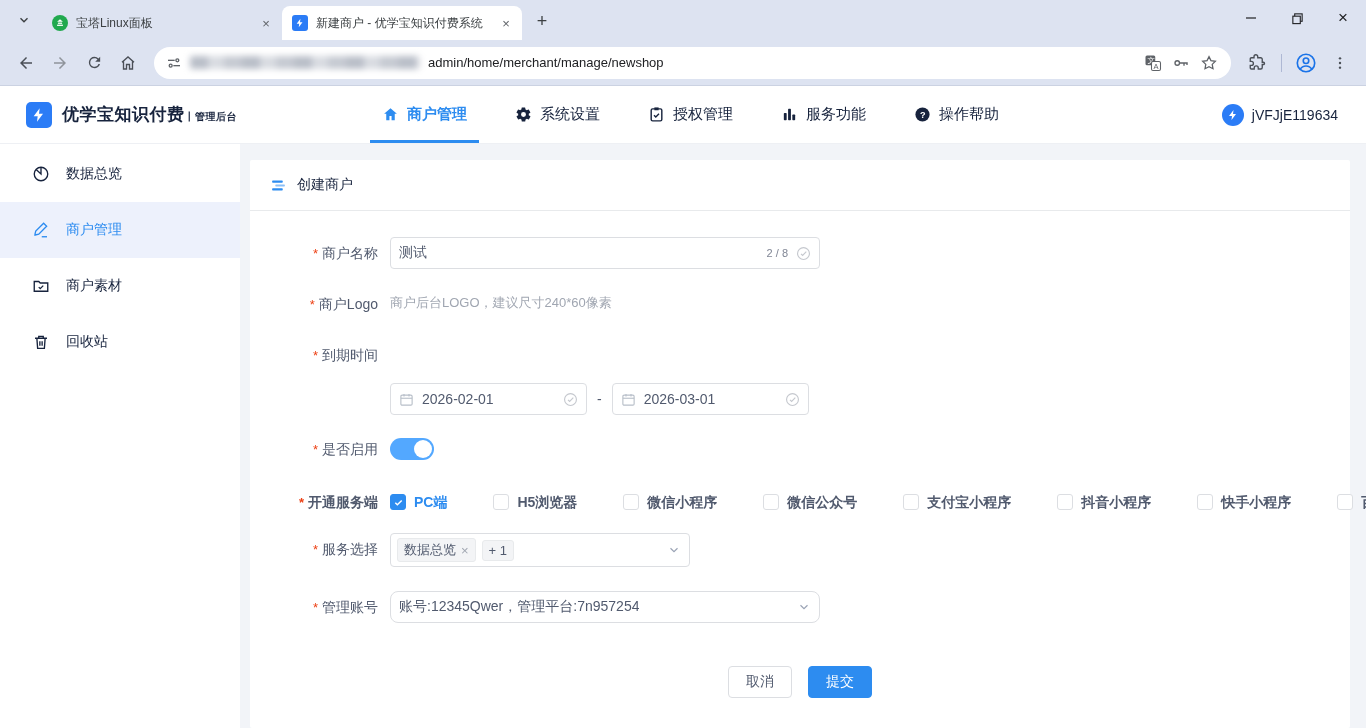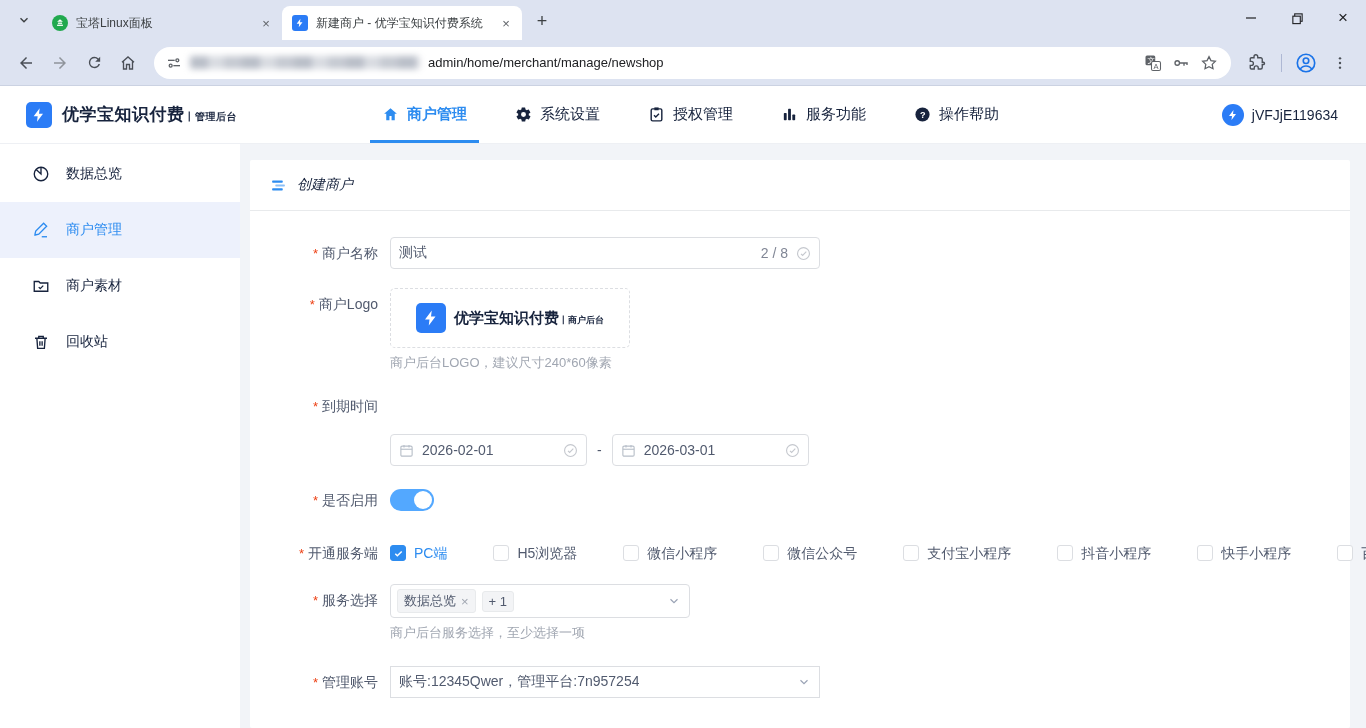--- a/index.html
+++ b/index.html
@@ -44,52 +44,52 @@
   .avatar-bolt { width:22px; height:22px; border-radius:50%; background:#2b7cf6; display:flex; align-items:center; justify-content:center; }
   .account-id { font-size:14px; color:#17233d; }
 
   
   .app-body { flex:1; display:flex; overflow:hidden; background:#f2f4f8; }
   .sidebar { width:240px; background:#fff; flex-shrink:0; padding-top:2px; }
   .side-item { height:56px; display:flex; align-items:center; gap:16px; padding-left:32px; font-size:14px; color:#17233d; cursor:pointer; }
   .side-item.active { background:#edf1fc; color:#2d8cf0; }
   .main { flex:1; padding:16px 16px 0 10px; overflow:hidden; }
   .card { background:#fff; height:100%; border-radius:2px; }
-  .card-header { height:51px; display:flex; align-items:center; gap:10px; padding:0 20px; border-bottom:1px solid #e8eaec; font-size:14px; color:#17233d;font-style:italic; }
+  .card-header { height:51px; display:flex; align-items:center; gap:10px; padding:0 20px; border-bottom:1px solid #e8eaec; font-size:14px; color:#17233d; }
 
   
   .form { padding:26px 0 0 20px; }
   .frow { display:flex; margin-bottom:18px; align-items:flex-start; }
   .flabel { width:108px; text-align:right; margin-right:12px; flex-shrink:0; line-height:32px; color:#515a6e; white-space:nowrap; }
   .flabel::before { content:"*"; color:#ed4014; margin-right:4px; font-size:13px; }
   .fcontrol { display:flex; flex-direction:column; }
   .inp-wrap { width:430px; height:32px; border:1px solid #dcdee2; border-radius:4px; display:flex; align-items:center; padding:0 8px; background:#fff; }
   .inp-wrap input { flex:1; border:none; outline:none; font-size:14px; color:#515a6e; font-family:inherit; background:transparent; }
-  .counter { font-size:14px; color:#808695; margin-right:8px; white-space:nowrap; }
+  .counter { font-size:11px; color:#808695; margin-right:8px; white-space:nowrap; }
   .logo-box { width:240px; height:60px; border:1px dashed #dcdee2; border-radius:5px; display:flex; align-items:center; justify-content:center; gap:8px; cursor:pointer; background:#fff; }
   .logo-sq { width:30px; height:30px; border-radius:5px; background:#2b7cf6; display:flex; align-items:center; justify-content:center; }
   .logo-txt { font-size:15px; font-weight:bold; white-space:nowrap; }
   .logo-sub { font-size:9px; font-weight:bold; }
   .hint { font-size:13px; color:#a0a6b1; margin-top:6px; line-height:18px; }
   .date-row { display:flex; align-items:center;margin-top:44px; }
   .date-inp { width:197px; height:32px; border:1px solid #dcdee2; border-radius:4px; display:flex; align-items:center; padding:0 8px; gap:8px; background:#fff; cursor:pointer; }
   .date-val { flex:1; font-size:14px; color:#515a6e; }
   .date-sep { margin:0 10px; color:#515a6e; }
   .switch { width:44px; height:22px; border-radius:11px; background:#53a8ff; position:relative; cursor:pointer; margin-top:5px; }
   .switch .knob { position:absolute; top:2px; right:2px; width:18px; height:18px; border-radius:50%; background:#fff; }
   .cb-row { display:flex; align-items:center; gap:46px; line-height:32px; flex-wrap:nowrap; }
   .cb { display:flex; align-items:center; gap:8px; cursor:pointer; white-space:nowrap; color:#515a6e; }
   .cb-box { width:16px; height:16px; border:1px solid #dcdee2; border-radius:3px; background:#fff; display:flex; align-items:center; justify-content:center; }
   .cb.checked .cb-box { background:#2d8cf0; border-color:#2d8cf0; }
   .cb.checked .cb-label { color:#2d8cf0; }
   .multisel { width:300px; min-height:34px; border:1px solid #dcdee2; border-radius:4px; display:flex; align-items:center; padding:0 24px 0 6px; gap:6px; position:relative; background:#fff; cursor:pointer; }
   .tag { background:#f3f4f6; border:1px solid #e8eaec; border-radius:3px; padding:2px 6px; font-size:13px; color:#515a6e; display:flex; align-items:center; gap:5px; }
   .tag .tag-x { color:#a0a6b1; font-size:13px; cursor:pointer; }
   .chev { position:absolute; right:8px; top:50%; transform:translateY(-50%); }
-  .select { width:430px; height:32px; border:1px solid #dcdee2; border-radius:0; display:flex; align-items:center; padding:0 24px 0 8px; position:relative; background:#fff; cursor:pointer; }
+  .select { width:430px; height:32px; border:1px solid #dcdee2; border-radius:8px; display:flex; align-items:center; padding:0 24px 0 8px; position:relative; background:#fff; cursor:pointer; }
   .select .sel-val { font-size:14px; color:#515a6e; white-space:nowrap; overflow:hidden; }
   .actions { display:flex; justify-content:center; gap:16px; margin-top:42px; margin-left:-20px; }
   .btn { height:32px; padding:0 17px; border-radius:4px; font-size:14px; display:flex; align-items:center; cursor:pointer; }
   .btn.plain { background:#fff; border:1px solid #dcdee2; color:#515a6e; }
   .btn.primary { background:#2d8cf0; border:1px solid #2d8cf0; color:#fff; }
   svg { display:block; }
 </style>
 </head>
 <body>
 
@@ -323,28 +323,20 @@
                     <circle cx="12" cy="12" r="9.5"></circle>
                     <path d="M8 12.5l2.6 2.6L16.5 9"></path>
                   </svg>
               </div>
             </div>
           </div>
 
           <div class="frow" style="">
             <div class="flabel">商户Logo</div>
             <div class="fcontrol">
-              <div class="logo-box">
-                <span class="logo-sq">
-                  <svg width="18" height="18" viewBox="0 0 24 24" fill="#fff">
-                      <path d="M13 2L4 14h6l-1 8 9-12h-6l1-8z"></path>
-                    </svg>
-                </span>
-                <span class="logo-txt"><span>优学宝知识付费</span><span class="logo-sub"><span>丨</span><span>商户后台</span></span></span>
-              </div>
               <div class="hint">商户后台LOGO，建议尺寸240*60像素</div>
             </div>
           </div>
 
           <div class="frow">
             <div class="flabel">到期时间</div>
             <div class="date-row">
               <div class="date-inp">
                 <svg width="15" height="15" viewBox="0 0 24 24" fill="none" stroke="#b8bfc9" stroke-width="1.8">
                     <rect x="3" y="5" width="18" height="16" rx="2"></rect>
@@ -375,21 +367,21 @@
             </div>
           </div>
 
           <div class="frow" style="margin-bottom:20px;">
             <div class="flabel">是否启用</div>
             <div class="switch">
                 <span class="knob"></span>
               </div>
           </div>
 
-          <div class="frow" style="margin-bottom:14px;">
+          <div class="frow" style="margin-bottom:14px;font-weight:bold;">
             <div class="flabel">开通服务端</div>
             <div class="cb-row">
               <label class="cb checked">
                 <span class="cb-box">
                     <svg width="11" height="11" viewBox="0 0 24 24" fill="none" stroke="#fff" stroke-width="3.2">
                       <path d="M5 12.5l4.5 4.5L19 7.5"></path>
                     </svg>
                   </span>
                 <span class="cb-label">PC端</span>
               </label>
@@ -430,21 +422,20 @@
               <div class="multisel">
                 <span class="tag">
                   <span>数据总览</span>
                   <span class="tag-x">×</span>
                 </span>
                 <span class="tag">+ 1</span>
                 <svg class="chev" width="14" height="14" viewBox="0 0 24 24" fill="none" stroke="#9aa3b5" stroke-width="2">
                     <path d="M6 9l6 6 6-6"></path>
                   </svg>
               </div>
-              <div class="hint">商户后台服务选择，至少选择一项</div>
             </div>
           </div>
 
           <div class="frow" style="margin-bottom:0;">
             <div class="flabel">管理账号</div>
             <div class="select">
               <span class="sel-val">账号:12345Qwer，管理平台:7n957254</span>
               <svg class="chev" width="14" height="14" viewBox="0 0 24 24" fill="none" stroke="#9aa3b5" stroke-width="2">
                   <path d="M6 9l6 6 6-6"></path>
                 </svg>

